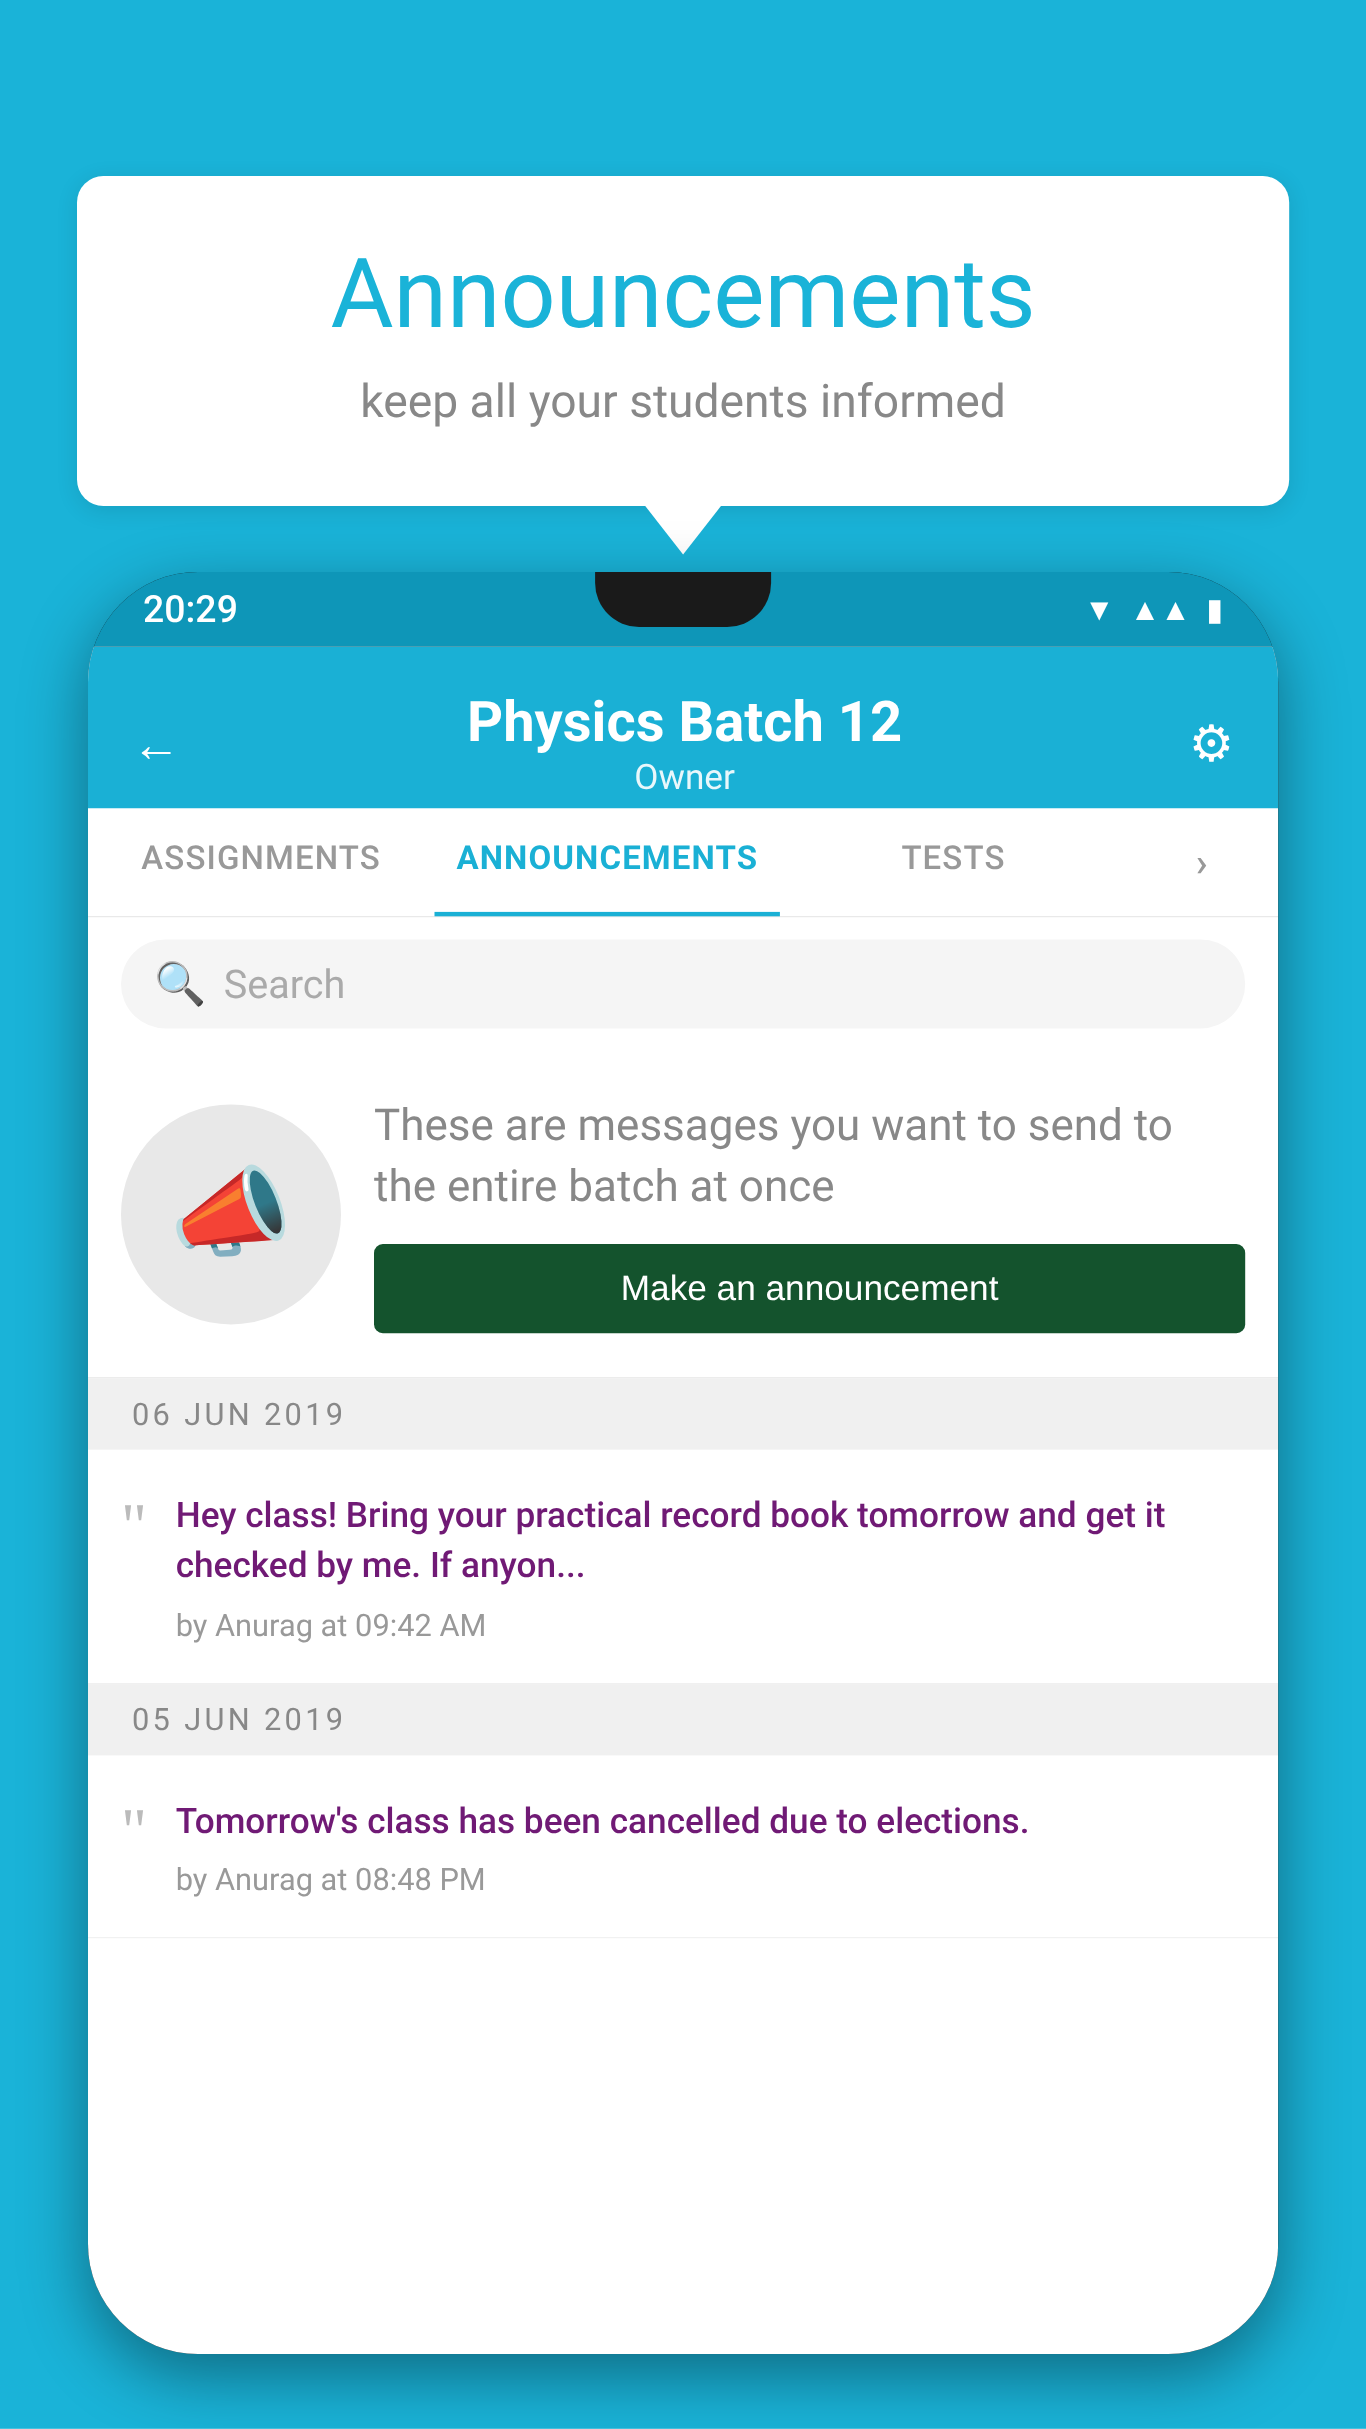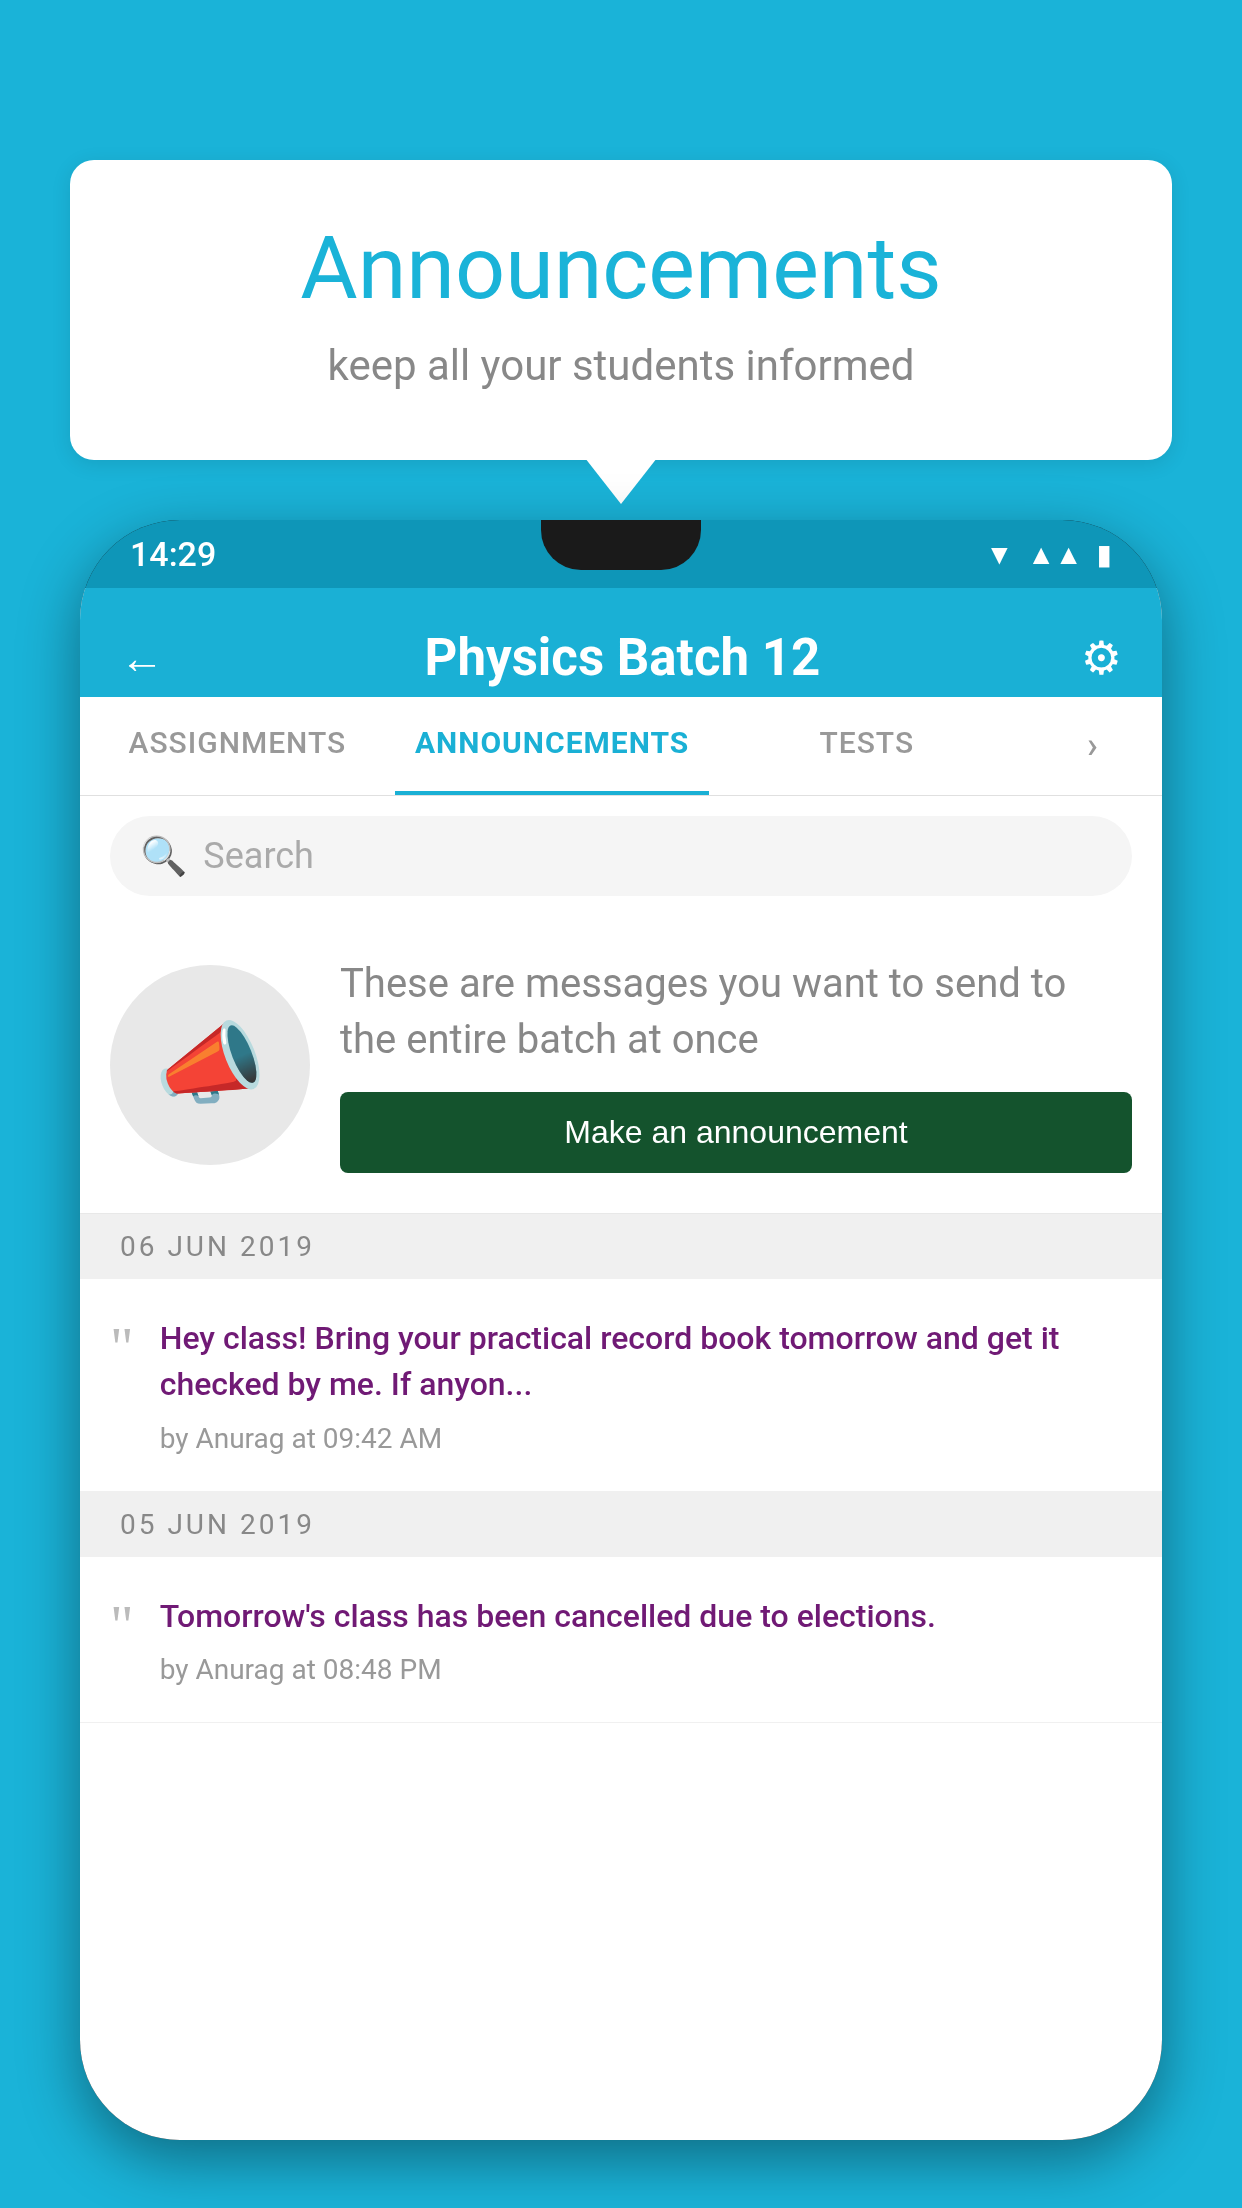--- a/index.html
+++ b/index.html
@@ -333,35 +333,36 @@
     <div class="speech-bubble-title">Announcements</div>
     <div class="speech-bubble-subtitle">keep all your students informed</div>
   </div>
 </div>
 
 <div class="phone-container">
   <div class="phone-frame">
 
     <div class="status-bar">
       <div class="notch"></div>
-      <span class="status-time">14:29</span>
+      <span class="status-time">20:29</span>
       <div class="status-icons">
         <span class="wifi-icon">▼</span>
         <span class="signal-icon">▲▲</span>
         <span class="battery-icon">▮</span>
       </div>
     </div>
 
     <div class="phone-screen">
 
       <div class="app-header">
         <div class="app-header-top">
           <span class="back-arrow">←</span>
           <div class="header-title-block">
             <div class="header-title">Physics Batch 12</div>
+            <div class="header-subtitle">Owner</div>
           </div>
           <span class="gear-icon">⚙</span>
         </div>
       </div>
 
       <div class="tabs-bar">
         <div class="tab-item">
           <span>ASSIGNMENTS</span>
         </div>
         <div class="tab-item active">

